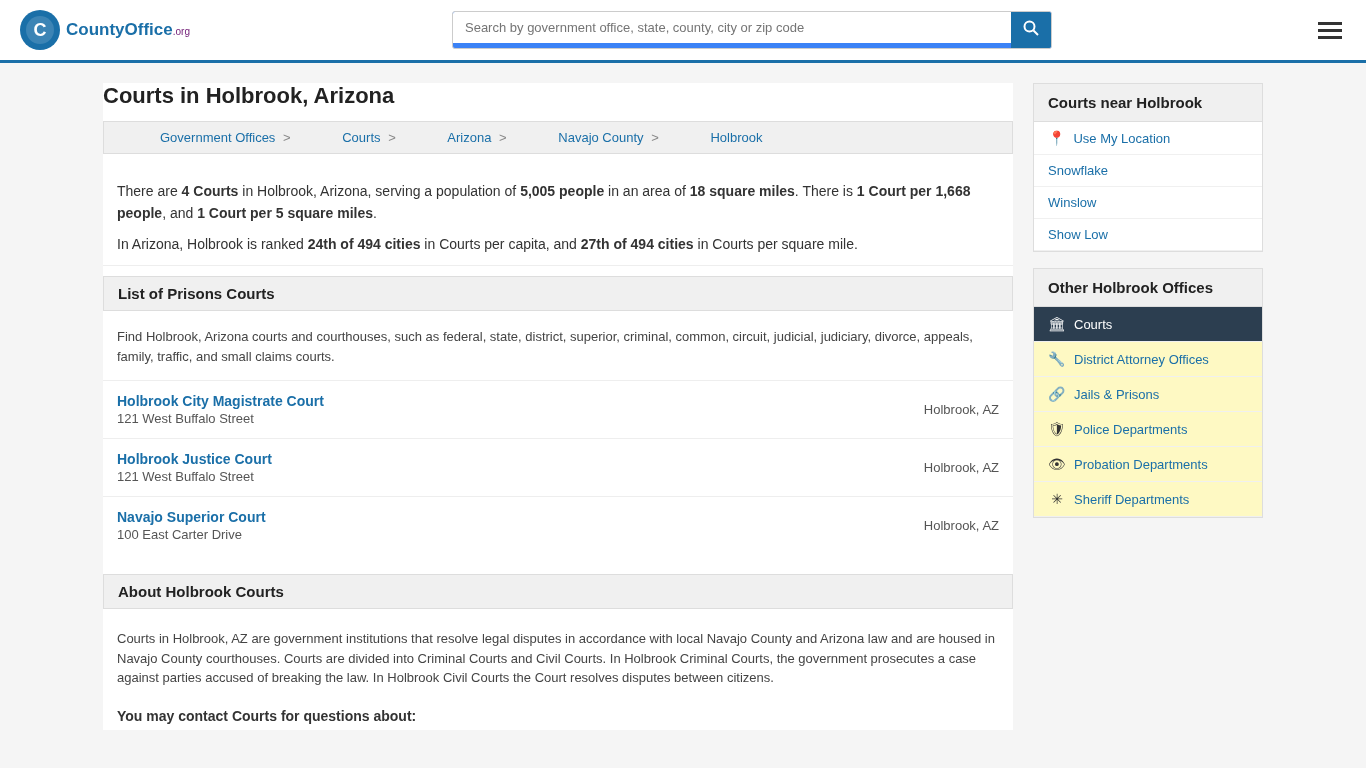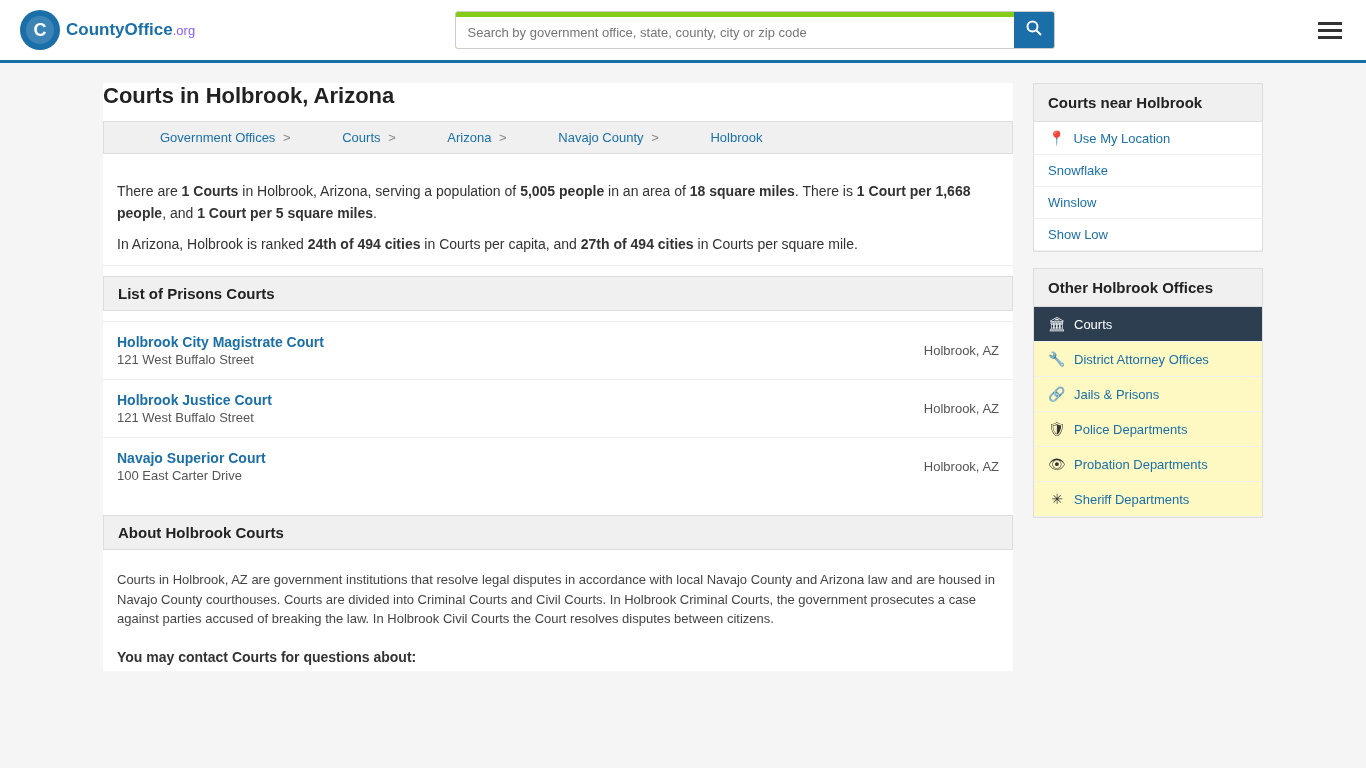--- a/index.html
+++ b/index.html
@@ -18,27 +18,27 @@
       display: flex;
       align-items: center;
       gap: 6px;
     }
     #logo-icon {
       width: 40px;
       height: 40px;
     }
     #search-area {
       display: flex;
-      align-items: flex-end;
+      align-items: flex-start;
       flex: 1;
       max-width: 600px;
       margin: 0 30px;
       border: 1px solid #ccc;
       border-radius: 3px;
-      background: #84cc16;
+      background: #3b82f6;
       overflow: hidden;
     }
     #search-input {
       flex: 1;
       border: none;
       outline: none;
       padding: 8px 12px;
       font-size: 13px;
       color: #999;
     }
@@ -250,21 +250,21 @@
 
 <div id="header">
   <div id="logo-area">
 
     <svg id="logo-icon" viewBox="0 0 40 40" xmlns="http://www.w3.org/2000/svg">
       <circle cx="20" cy="20" r="20" fill="#1a6fa8"></circle>
       <circle cx="20" cy="20" r="14" fill="#fff" opacity="0.15"></circle>
       <text x="20" y="26" text-anchor="middle" font-size="18" fill="#fff" font-weight="bold" font-family="Arial">C</text>
     </svg>
     <span>
-      <span style="color:#1a6fa8;font-weight:bold;font-size:17px">CountyOffice</span><span style="color:#8b5cf6;font-size:13px">.org</span>
+      <span style="color:#1a6fa8;font-weight:bold;font-size:17px">CountyOffice</span><span style="color:#701a75;font-size:10px">.org</span>
     </span>
   </div>
   <div id="search-area">
     <input id="search-input" type="text" placeholder="Search by government office, state, county, city or zip code" style="">
     <button id="search-button">
       <svg width="16" height="16" viewBox="0 0 16 16" fill="white">
           <circle cx="6.5" cy="6.5" r="5" stroke="white" stroke-width="2" fill="none"></circle>
           <line x1="10.5" y1="10.5" x2="15" y2="15" stroke="white" stroke-width="2"></line>
         </svg>
     </button>
@@ -288,29 +288,30 @@
       <span class="bc-sep">&gt;</span>
       <a href="#">Arizona</a>
       <span class="bc-sep">&gt;</span>
       <a href="#">Navajo County</a>
       <span class="bc-sep">&gt;</span>
       <a href="#">Holbrook</a>
     </nav>
 
     <div id="info-section">
       <p>
-        There are <strong>1 Courts</strong> in Holbrook, Arizona, serving a population of <strong>5,005 people</strong> in an area of <strong>18 square miles</strong>. There is <strong>1 Court per 1,668 people</strong>, and <strong>1 Court per 5 square miles</strong>.
+        There are <strong>4 Courts</strong> in Holbrook, Arizona, serving a population of <strong>5,005 people</strong> in an area of <strong>18 square miles</strong>. There is <strong>1 Court per 1,668 people</strong>, and <strong>1 Court per 5 square miles</strong>.
       </p>
       <p style="margin-top:8px;">
         In Arizona, Holbrook is ranked <strong>24th of 494 cities</strong> in Courts per capita, and <strong>27th of 494 cities</strong> in Courts per square mile.
       </p>
     </div>
 
     <div id="list-section">
       <div class="section-header">List of Prisons Courts</div>
+      <p class="section-description">Find Holbrook, Arizona courts and courthouses, such as federal, state, district, superior, criminal, common, circuit, judicial, judiciary, divorce, appeals, family, traffic, and small claims courts.</p>
 
       <div class="court-item">
         <div class="court-item-left">
           <div class="court-name">
             <a href="#">Holbrook City Magistrate Court</a>
           </div>
           <div class="court-address">121 West Buffalo Street</div>
         </div>
         <div class="court-city">Holbrook, AZ</div>
       </div>

